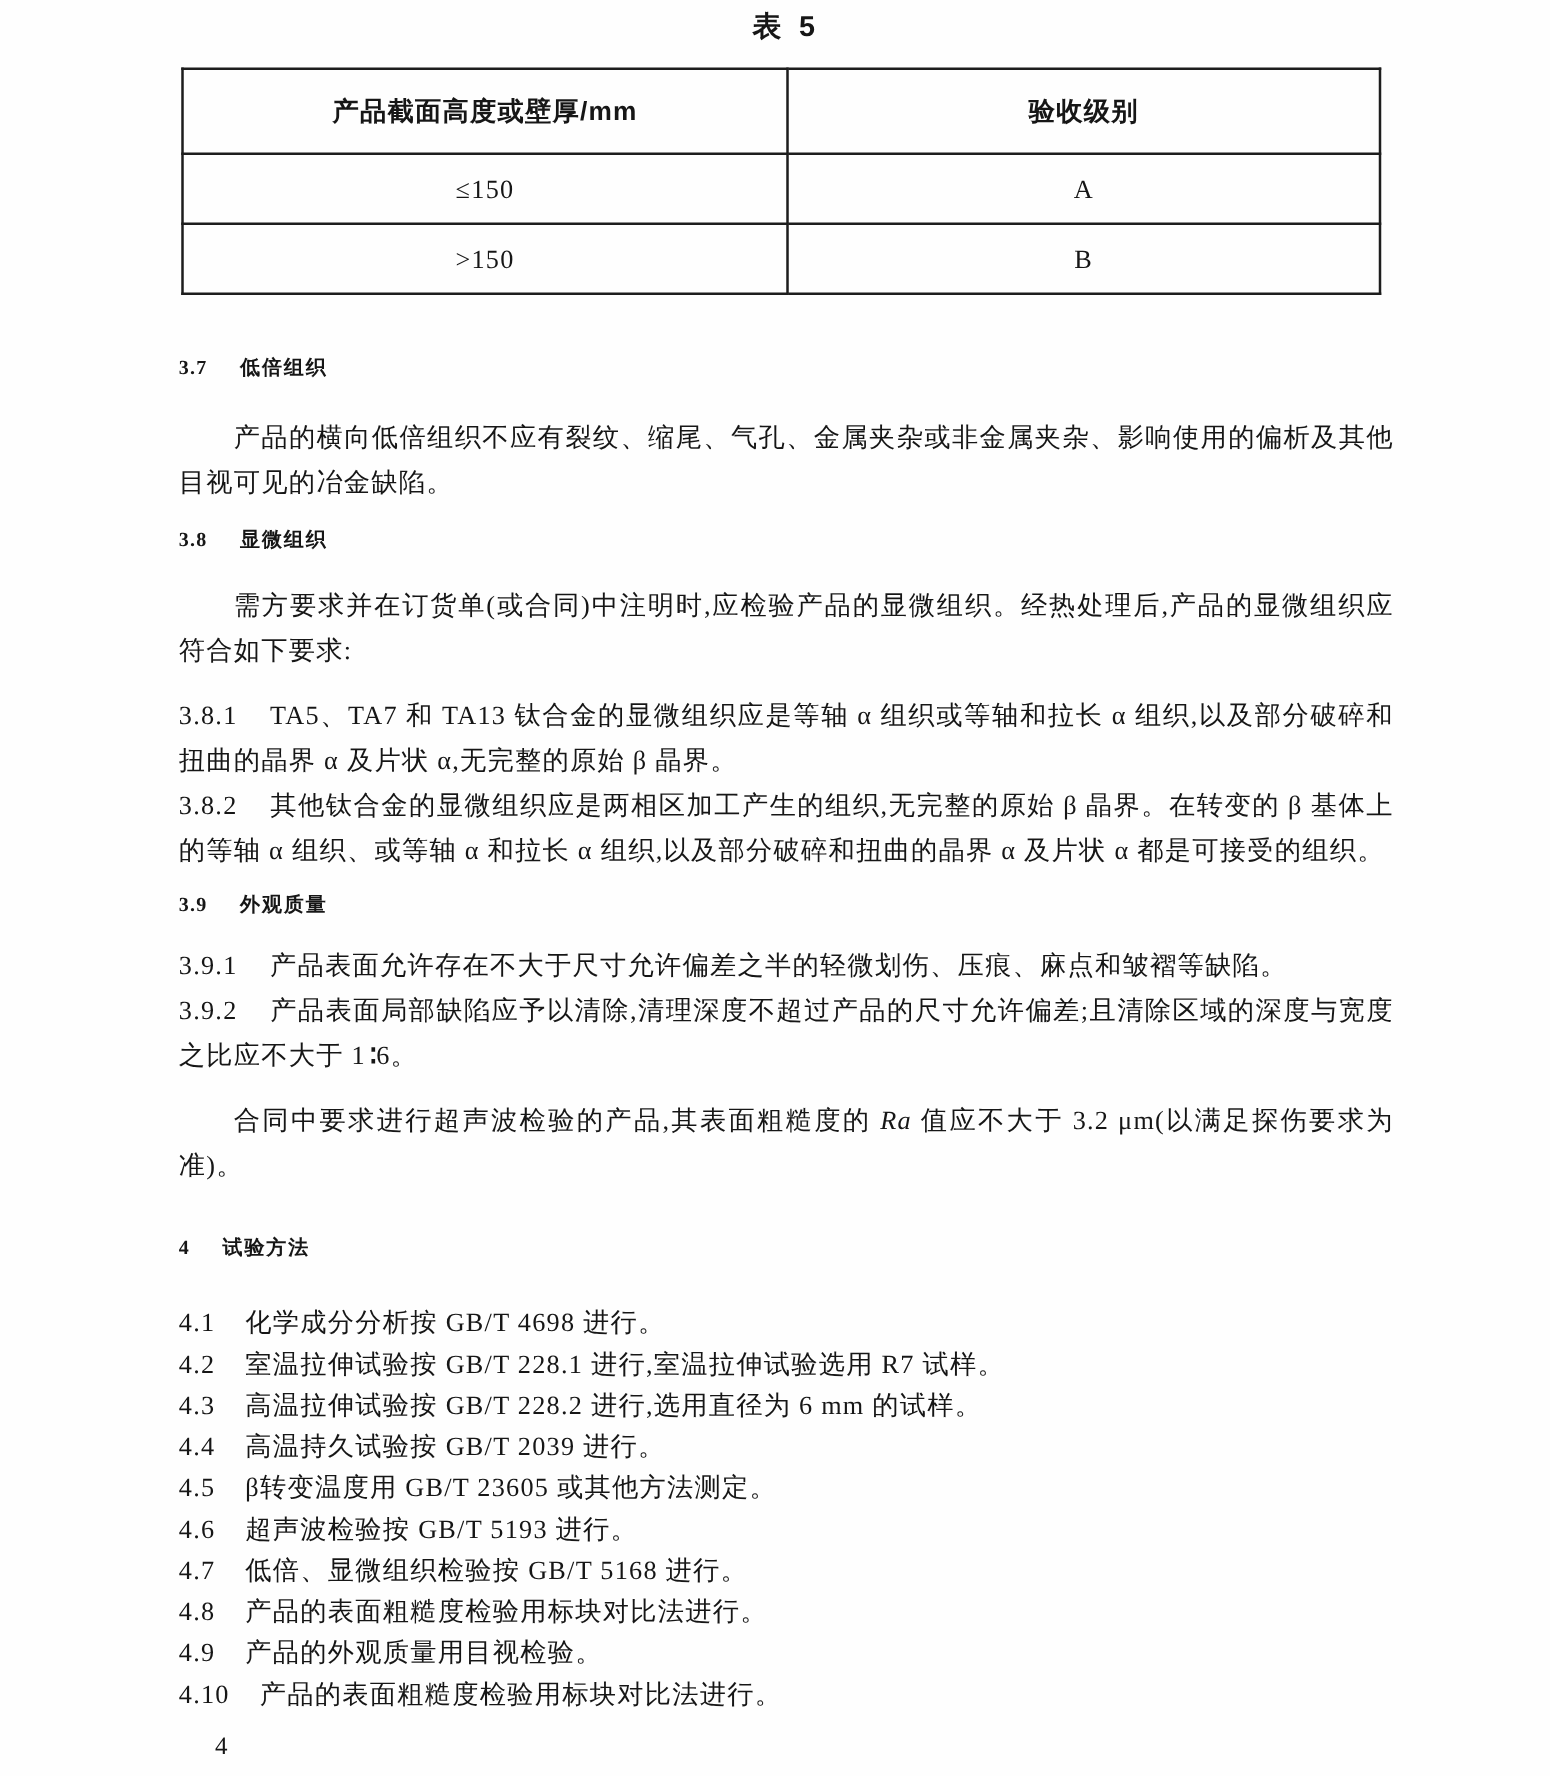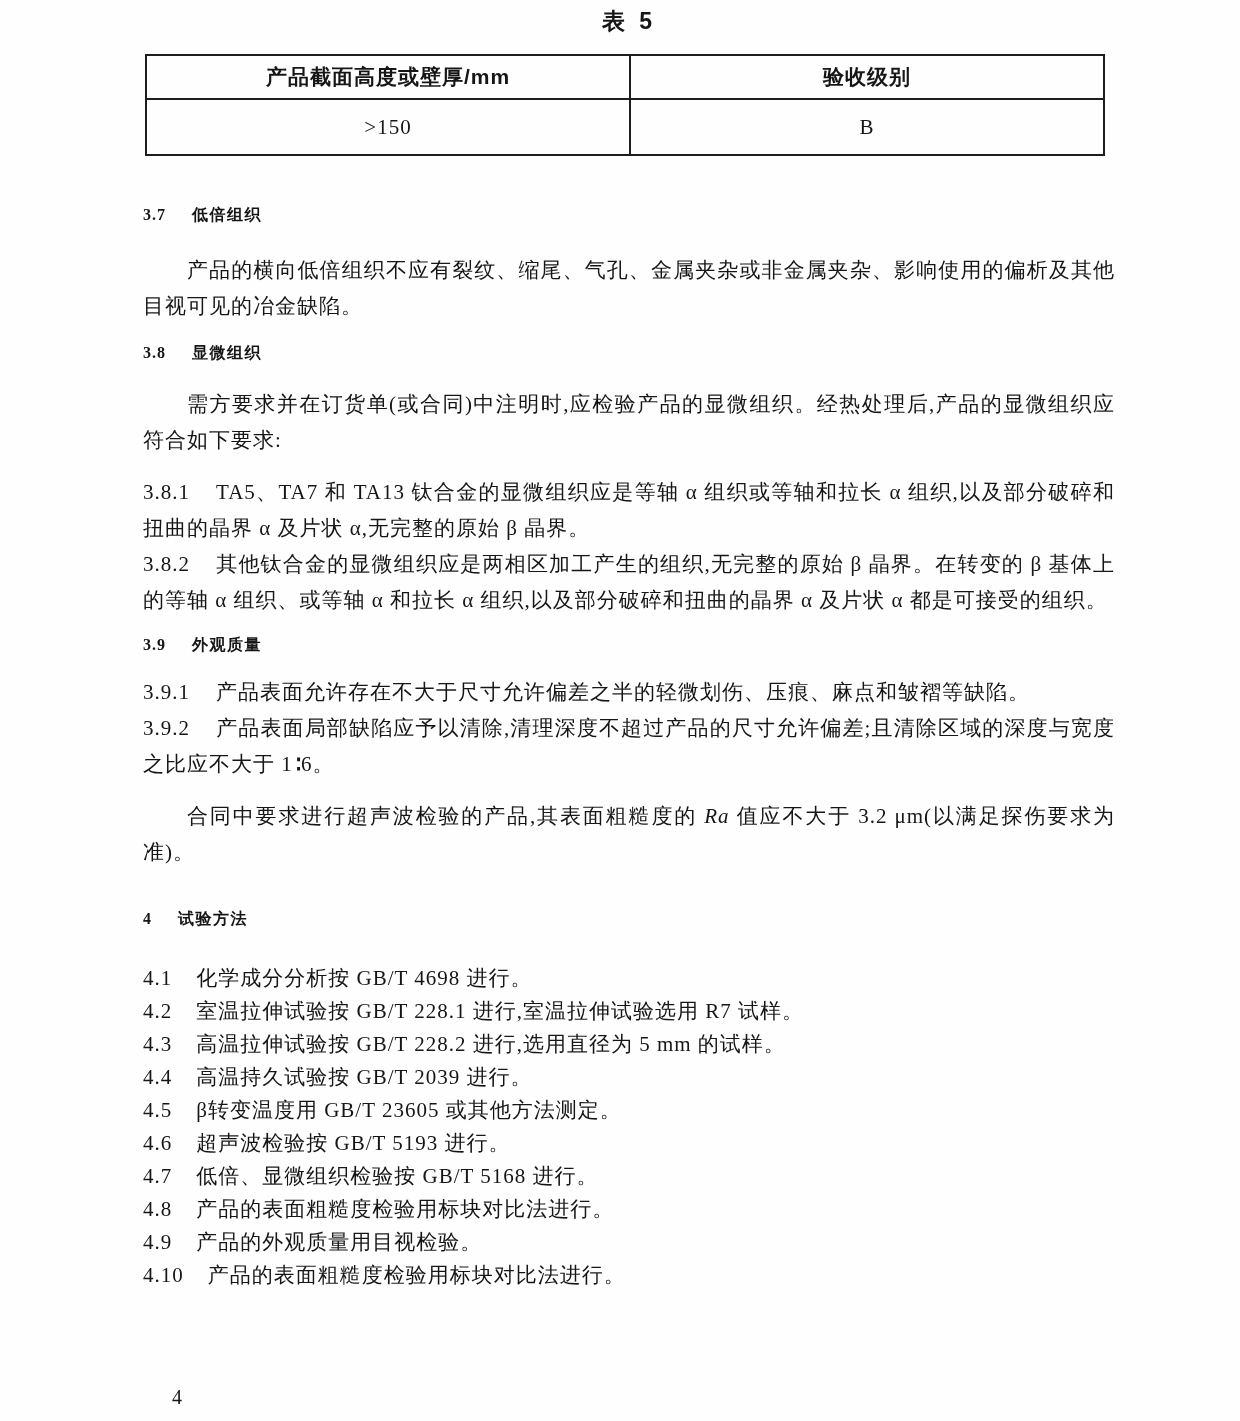--- a/index.html
+++ b/index.html
@@ -39,21 +39,21 @@
     table-layout: fixed;
   }
   table.spec th, table.spec td {
     border: 2px solid #1d1d1d;
     text-align: center;
     vertical-align: middle;
     font-size: 21px;
     letter-spacing: 1px;
   }
   table.spec th {
-    height: 44px;
+    height: 68px;
     font-family: "Liberation Sans", "DejaVu Sans", sans-serif;
     font-weight: bold;
     margin-top: 36px;
   }
   table.spec td { height: 56px; }
   .col-a { width: 484px; }
   .col-b { width: 474px; }
 
   
   .heading {
@@ -122,20 +122,24 @@
           <col class="col-b">
         </colgroup>
       <thead>
         <tr>
           <th>产品截面高度或壁厚/mm</th>
           <th>验收级别</th>
         </tr>
       </thead>
       <tbody>
         <tr>
+          <td>≤150</td>
+          <td>A</td>
+        </tr>
+        <tr>
           <td>&gt;150</td>
           <td>B</td>
         </tr>
       </tbody>
     </table>
 
     <div id="h37" class="heading">
       <span class="hnum">3.7</span><span>低倍组织</span>
     </div>
     <p id="p37" class="para indent">产品的横向低倍组织不应有裂纹、缩尾、气孔、金属夹杂或非金属夹杂、影响使用的偏析及其他目视可见的冶金缺陷。</p>
@@ -166,21 +170,21 @@
       <span>合同中要求进行超声波检验的产品,其表面粗糙度的 </span><span class="italic">Ra</span><span> 值应不大于 3.2 μm(以满足探伤要求为准)。</span>
     </p>
 
     <div id="h4" class="heading">
       <span class="hnum">4</span><span>试验方法</span>
     </div>
 
     <div id="items4">
       <p class="item"><span class="pnum">4.1</span><span>化学成分分析按 GB/T 4698 进行。</span></p>
       <p class="item"><span class="pnum">4.2</span><span>室温拉伸试验按 GB/T 228.1 进行,室温拉伸试验选用 R7 试样。</span></p>
-      <p class="item"><span class="pnum">4.3</span><span>高温拉伸试验按 GB/T 228.2 进行,选用直径为 5 mm 的试样。</span></p>
+      <p class="item"><span class="pnum">4.3</span><span>高温拉伸试验按 GB/T 228.2 进行,选用直径为 6 mm 的试样。</span></p>
       <p class="item"><span class="pnum">4.4</span><span>高温持久试验按 GB/T 2039 进行。</span></p>
       <p class="item"><span class="pnum">4.5</span><span>β转变温度用 GB/T 23605 或其他方法测定。</span></p>
       <p class="item"><span class="pnum">4.6</span><span>超声波检验按 GB/T 5193 进行。</span></p>
       <p class="item"><span class="pnum">4.7</span><span>低倍、显微组织检验按 GB/T 5168 进行。</span></p>
       <p class="item"><span class="pnum">4.8</span><span>产品的表面粗糙度检验用标块对比法进行。</span></p>
       <p class="item"><span class="pnum">4.9</span><span>产品的外观质量用目视检验。</span></p>
       <p class="item"><span class="pnum">4.10</span><span>产品的表面粗糙度检验用标块对比法进行。</span></p>
     </div>
 
   </div>

